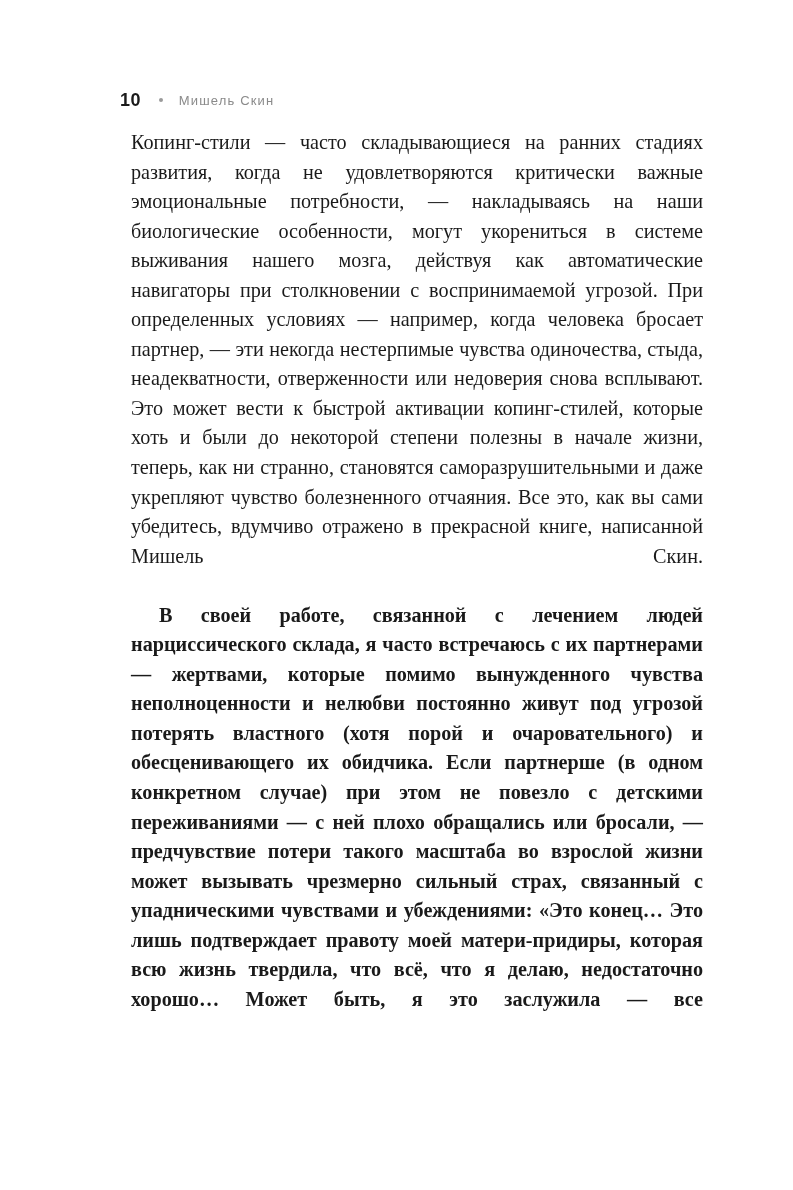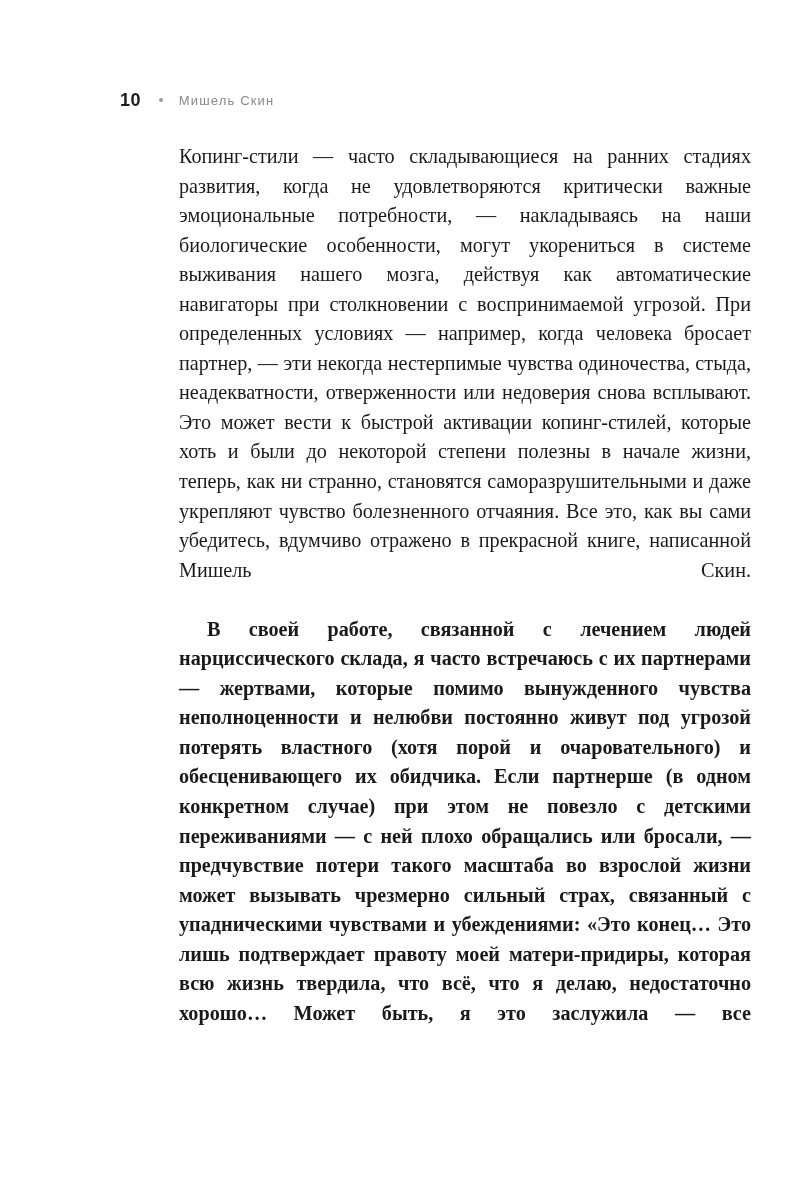--- a/index.html
+++ b/index.html
@@ -53,23 +53,22 @@
     color: #8a8a8a;
     letter-spacing: 1.15px;
     line-height: 1;
     white-space: nowrap;
   }
 
   
   .textblock {
     position: absolute;
     left: 131px;
-    top: 142px;
+    top: 128px;
     width: 572px;
-    margin-left: 48px;
   }
 
   .para {
     font-family: "Liberation Serif", "DejaVu Serif", serif;
     font-size: 20.2px;
     line-height: 29.55px;
     color: #1a1a1a;
     margin: 0;
     text-align: justify;
     text-justify: inter-word;

